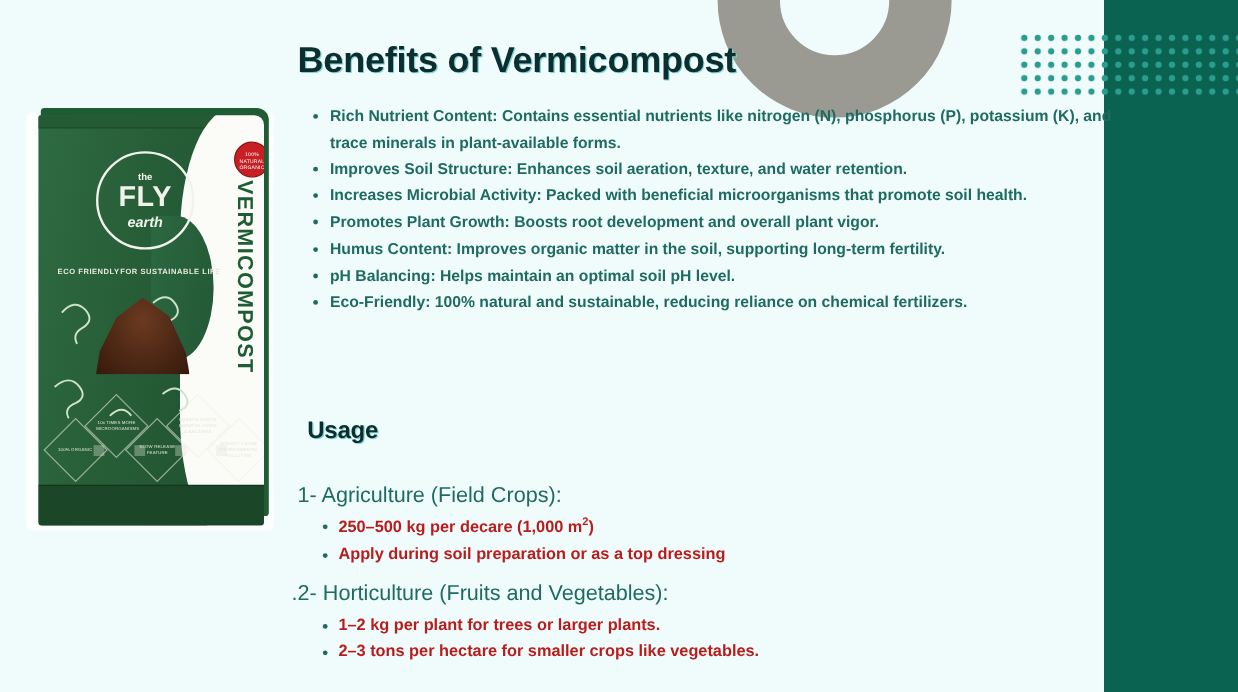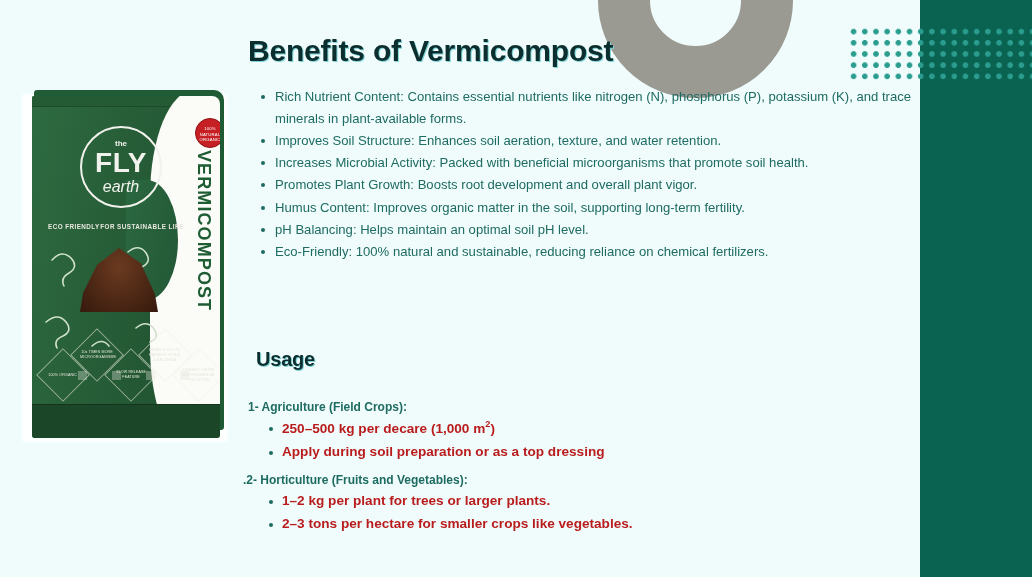--- a/index.html
+++ b/index.html
@@ -147,22 +147,22 @@
     border: 2.5px solid #F2F2EC;
     display: flex;
     flex-direction: column;
     align-items: center;
     justify-content: center;
     color: #F2F2EC;
     line-height: 1;
     text-align: right;
   }
   .logo-the { font-size: 8px; font-weight: 600; margin-bottom: 1px; }
-  .logo-fly { font-size: 28px; font-weight: 800; letter-spacing: 0.5px; }
-  .logo-earth { font-size: 16px; font-style: italic; font-weight: 400; margin-top: 2px; }
+  .logo-fly { font-size: 24px; font-weight: 800; letter-spacing: 0.5px; }
+  .logo-earth { font-size: 12px; font-style: italic; font-weight: 700; margin-top: 2px; }
 
   .tagline-row {
     position: absolute;
     left: 16px; top: 127px;
     width: 136px;
     display: flex;
     justify-content: space-between;
     color: #E8E8DE;
     font-size: 6.3px;
     letter-spacing: 0.45px;
@@ -257,21 +257,21 @@
     position: absolute;
     left: 8px;
     top: 86px;
     width: 672px;
     list-style: none;
   }
   .benefits li {
     position: relative;
     padding-left: 19px;
     font-size: 13.1px;
-    font-weight: 400;
+    font-weight: 700;
     color: #1E6B62;
     line-height: 1.66;
     margin-bottom: 0.5px;
   }
   .benefits li::before {
     content: "";
     position: absolute;
     left: 5px;
     top: 9px;
     width: 4px; height: 4px;
@@ -286,22 +286,22 @@
     font-size: 20px;
     font-weight: 800;
     color: #0C2E2E;
     letter-spacing: -0.2px;
     text-shadow: 1px 1px 0 #7FD4D8;
   }
 
   .usage-block { position: absolute; left: 0; top: 398px; width: 660px; }
 
   .usage-heading {
-    font-size: 12px;
-    font-weight: 700;
+    font-size: 18px;
+    font-weight: 400;
     color: #1E6B62;
     line-height: 1.62;
     margin-left: 0;
   }
   .usage-heading.second { margin-top: 7px; margin-left: -5px; }
 
   .usage-list { list-style: none; margin-left: 18px; }
   .usage-list li {
     position: relative;
     padding-left: 16px;

